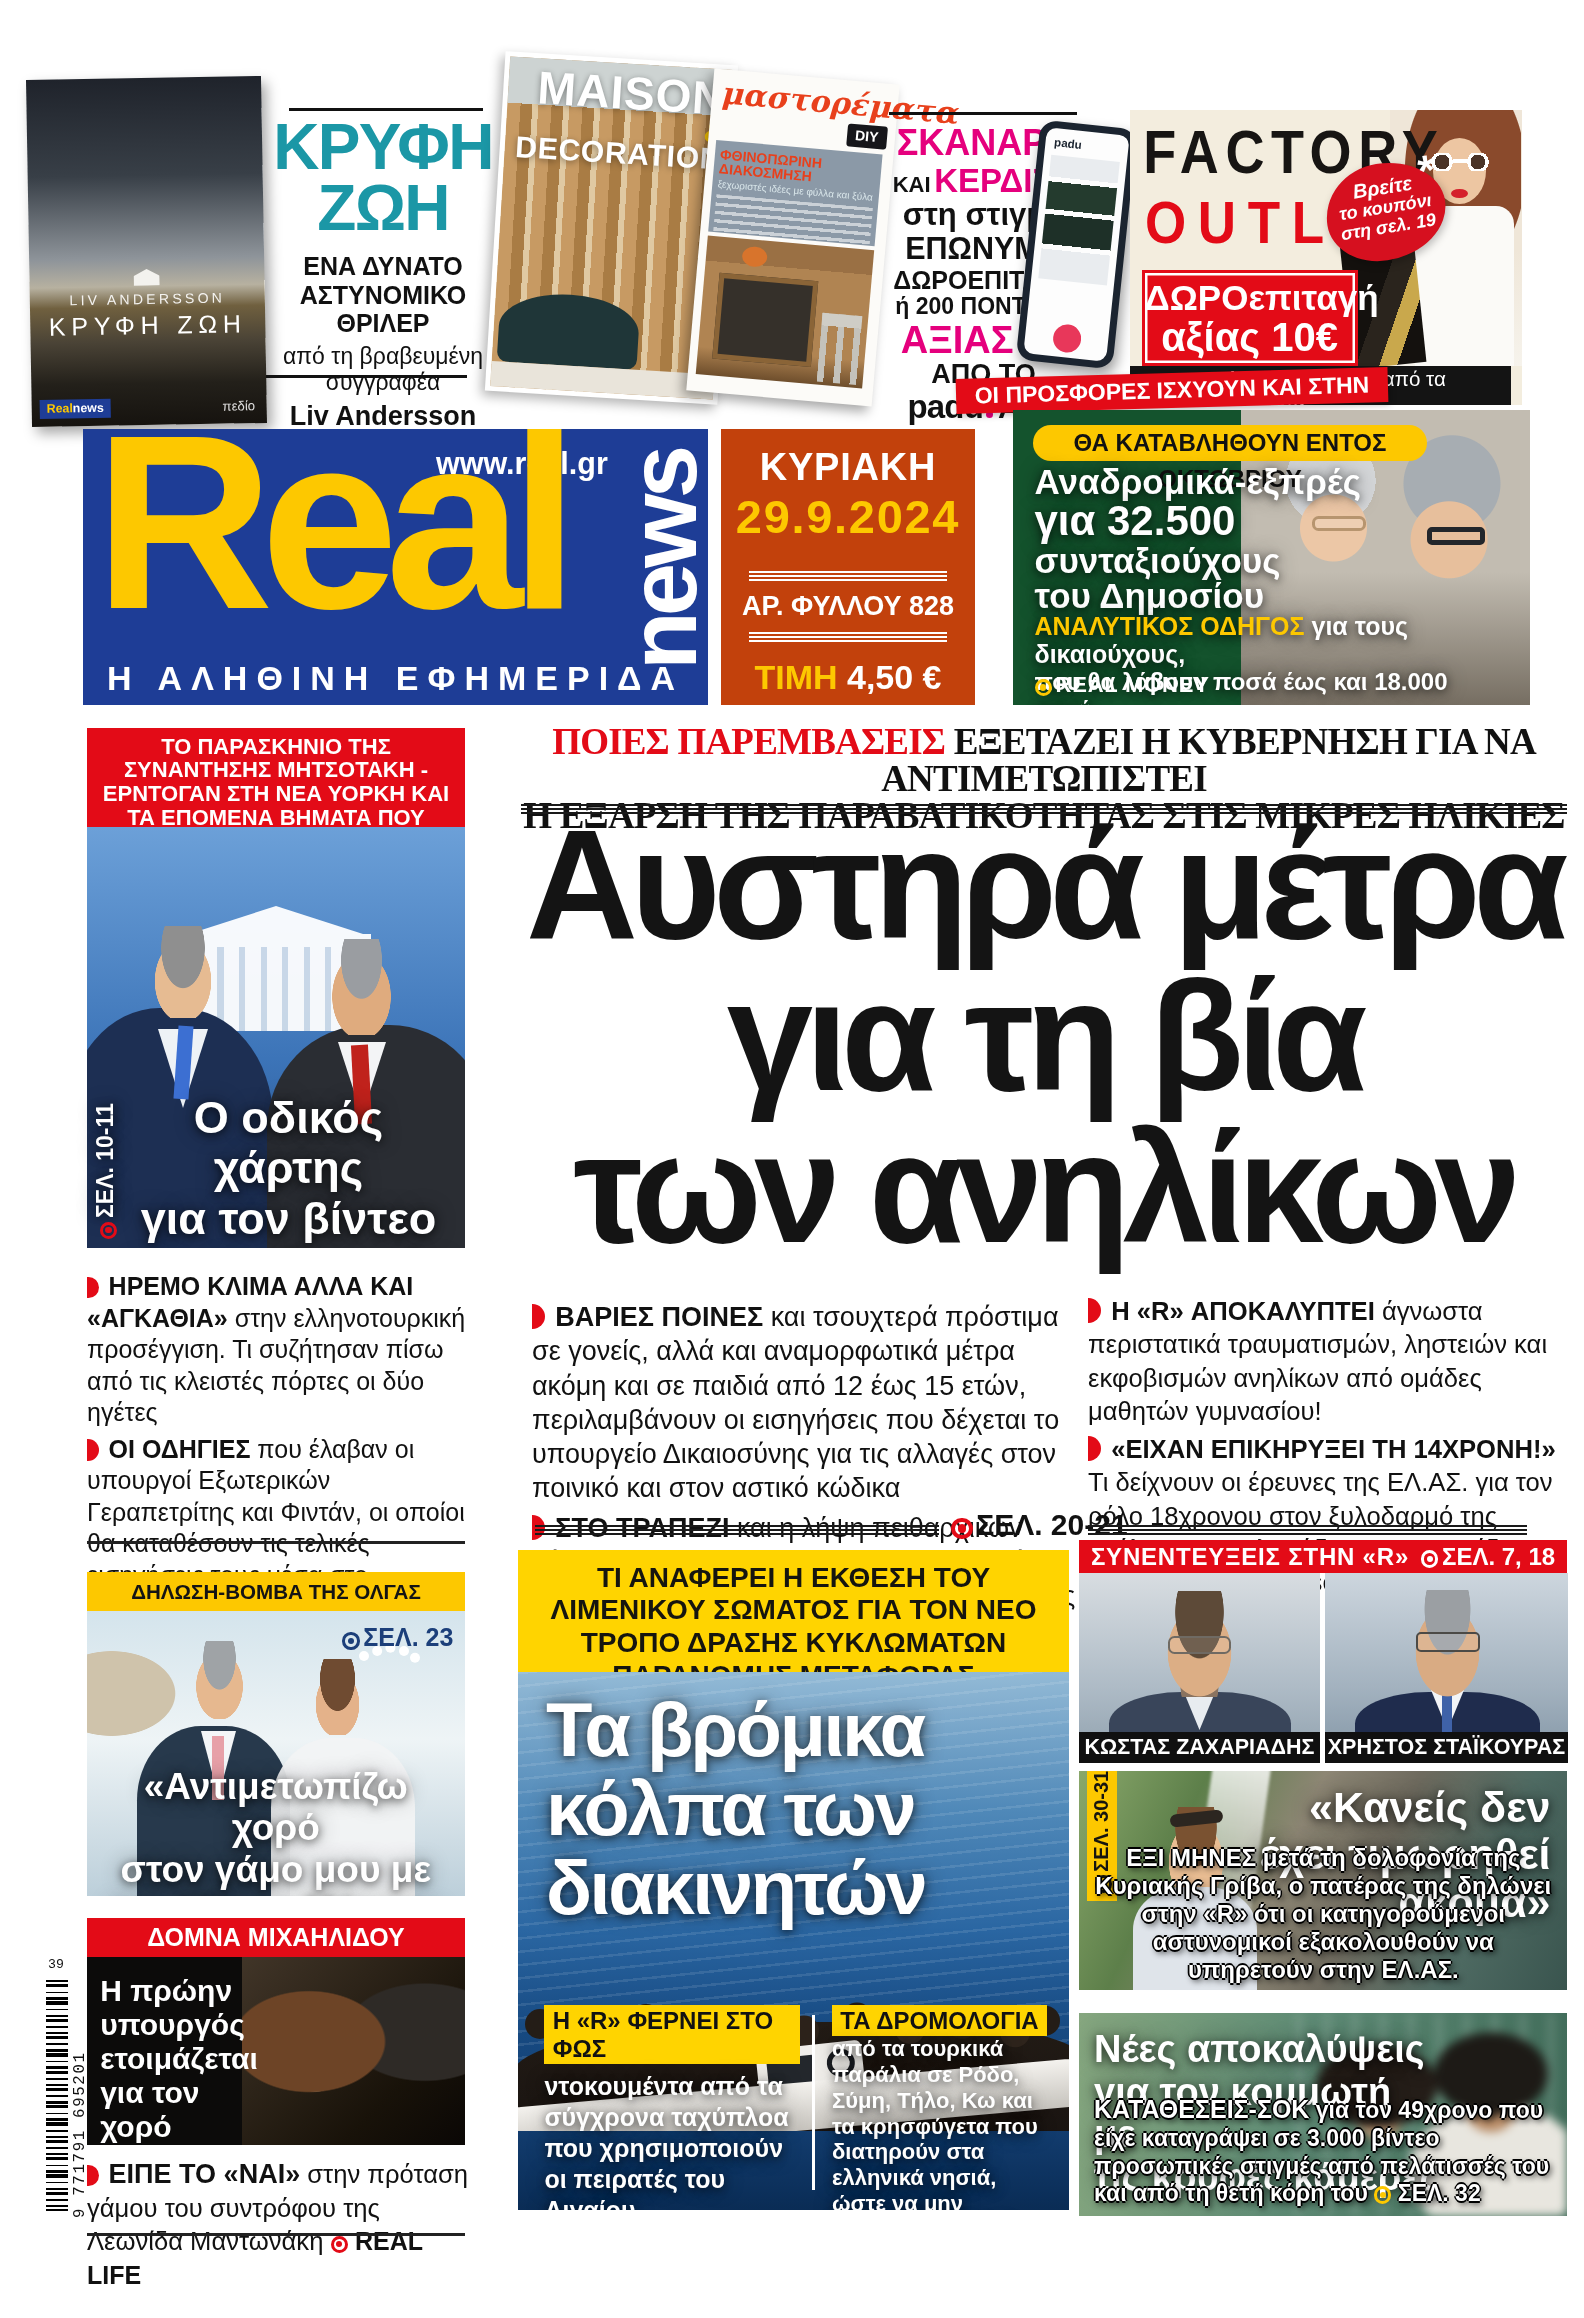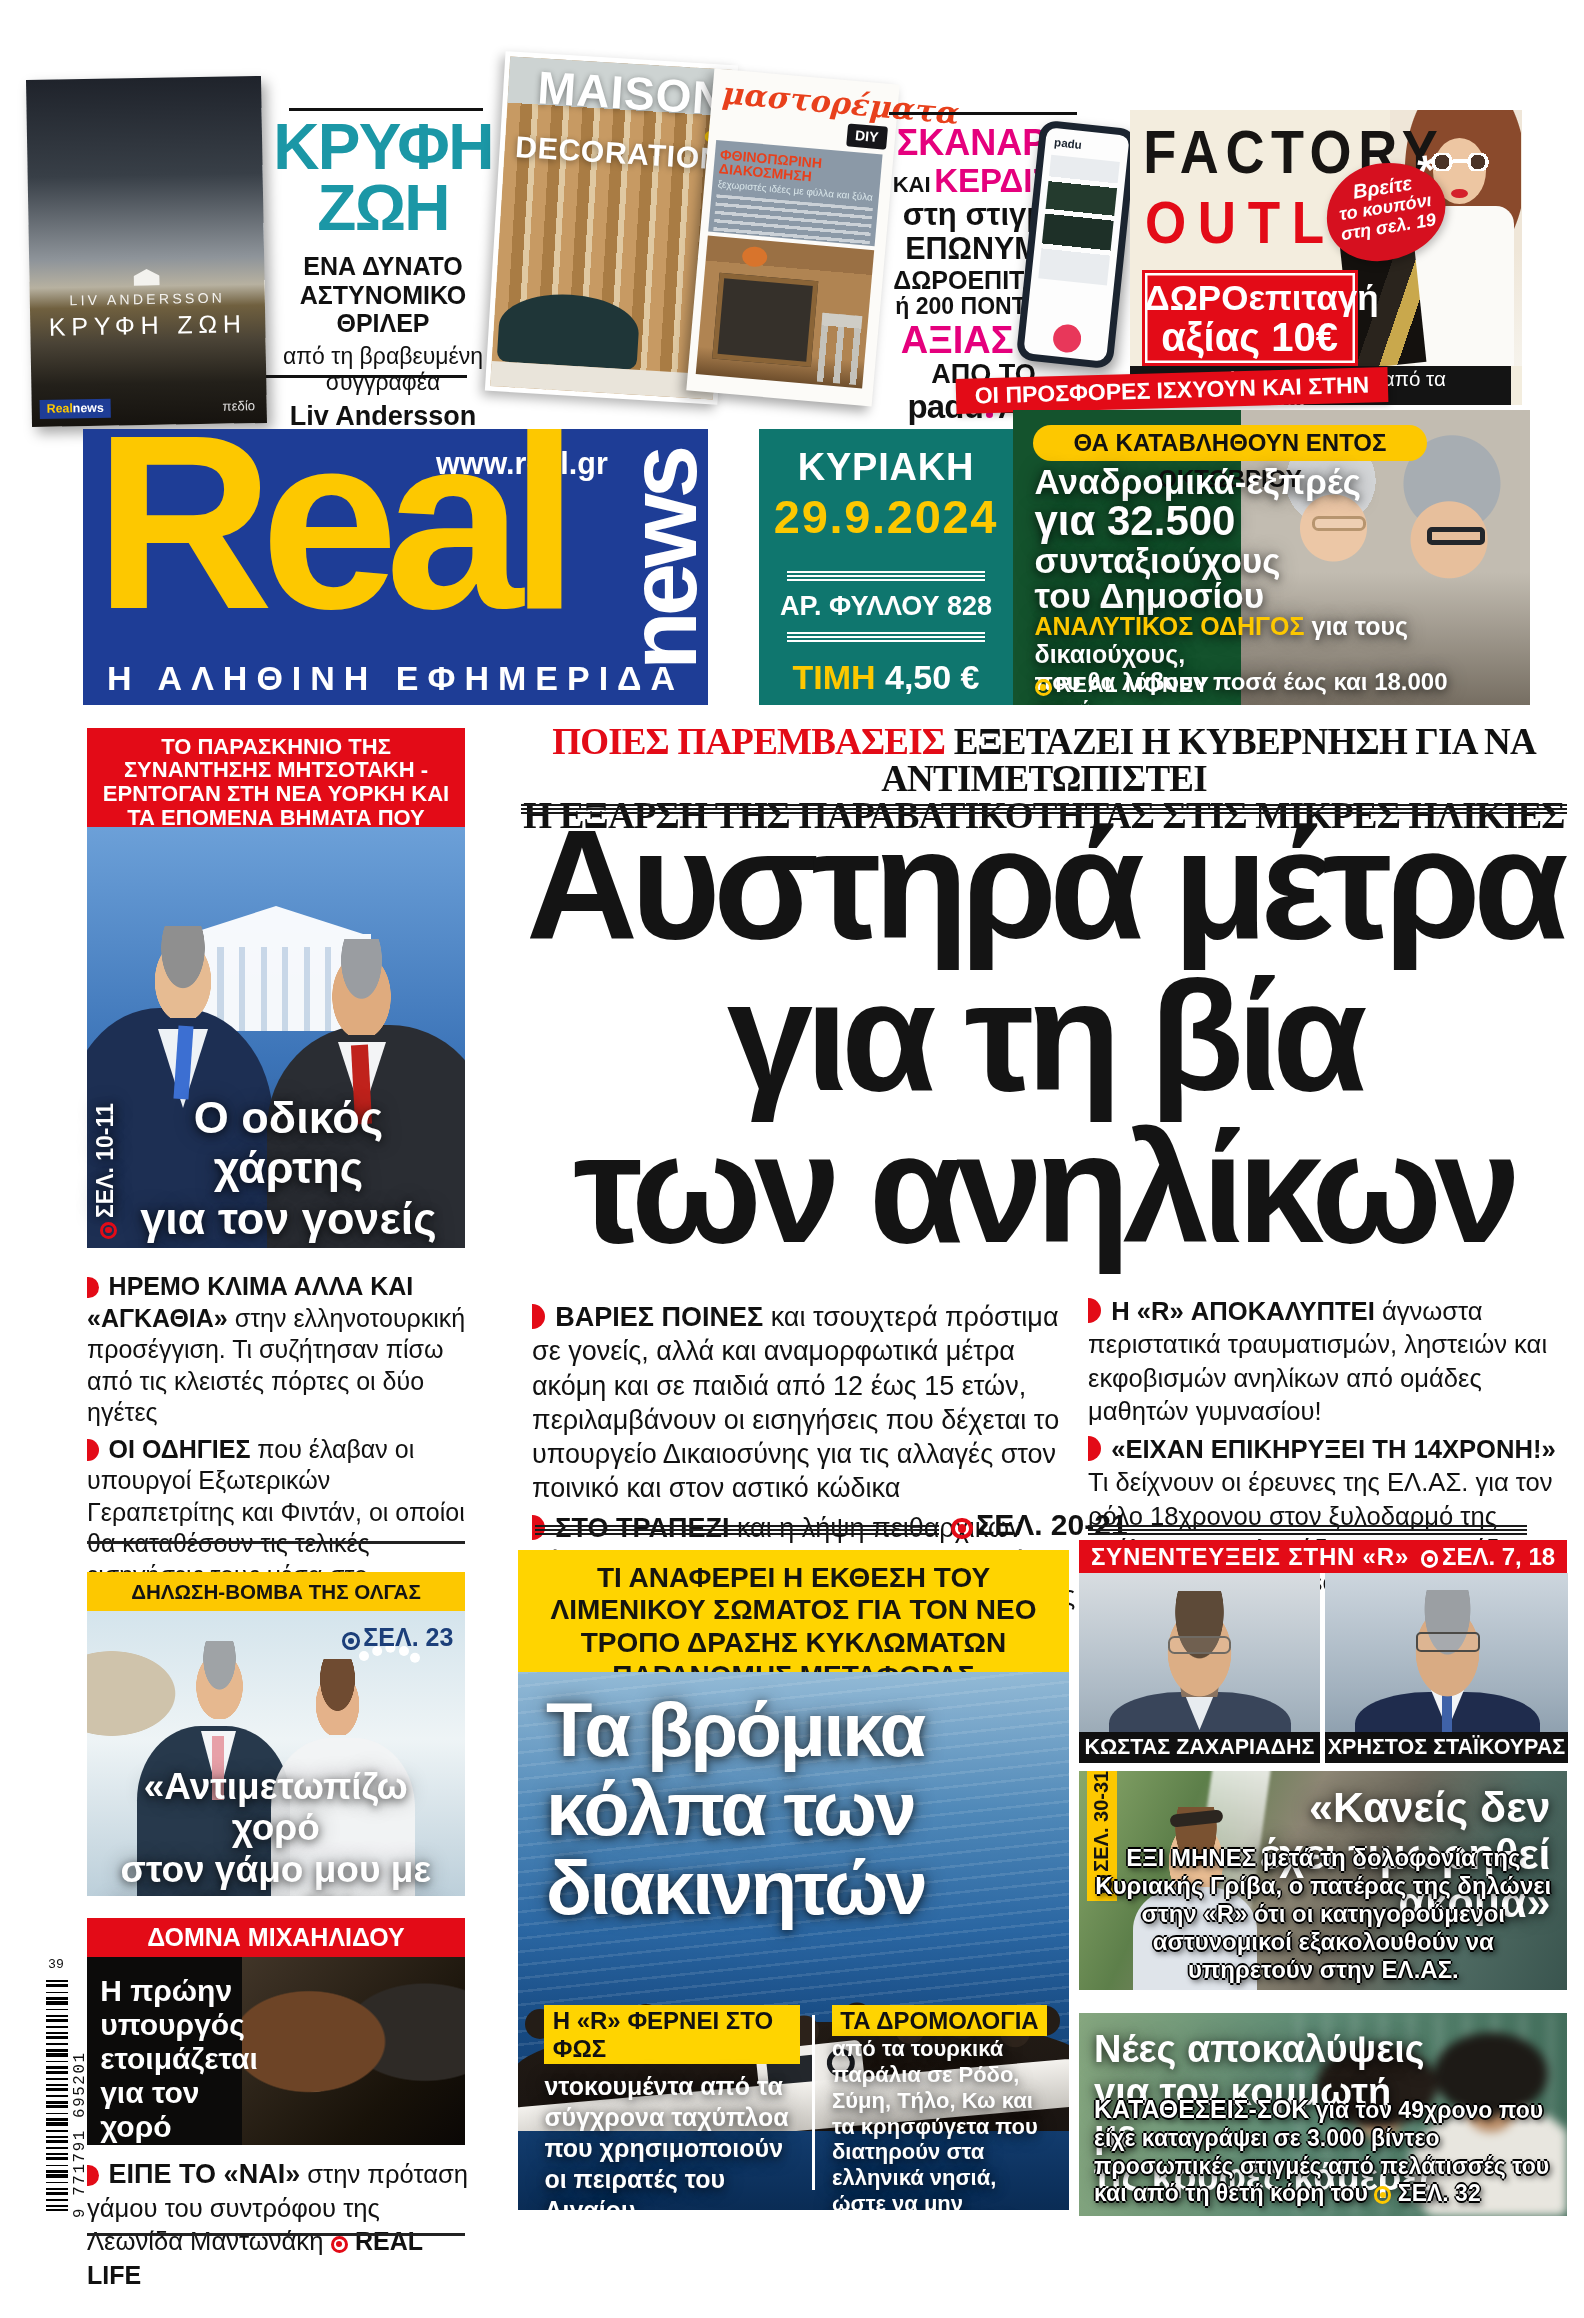--- a/index.html
+++ b/index.html
@@ -156,21 +156,21 @@
               font-size:23px;line-height:35px;box-shadow:1.7px 2.5px 6.6px rgba(0,0,0,.25)">ΟΙ ΠΡΟΣΦΟΡΕΣ ΙΣΧΥΟΥΝ ΚΑΙ ΣΤΗΝ ΑΠΛΗ ΕΚΔΟΣΗ</div>
 
   <div class="b" style="left:83px;top:429px;width:625px;height:276px;background:#1e3d96;overflow:hidden">
     <div class="b white w9" style="left:353px;top:16.5px;font-size:30.5px">www.real.gr</div>
     <div class="b yellow w9" style="left:11.6px;top:-31px;font-size:248px;letter-spacing:-13.2px;line-height:1">Real</div>
     <div class="b white w7" style="right:5px;top:10px;height:231px;writing-mode:vertical-rl;transform:rotate(180deg);
                 font-size:96px;letter-spacing:-5px;line-height:.82">news</div>
     <div class="b white w7 c" style="left:0;right:0;bottom:6.6px;font-size:34px;letter-spacing:9px">Η ΑΛΗΘΙΝΗ ΕΦΗΜΕΡΙΔΑ</div>
   </div>
 
-  <div class="b c" style="left:759px;top:429px;width:254px;height:276px;background:#0f766e">
+  <div class="b c" style="left:721px;top:429px;width:254px;height:276px;background:#c2410c">
     <div class="white w9" style="font-size:38px;margin-top:16.5px;letter-spacing:0.8px">ΚΥΡΙΑΚΗ</div>
     <div class="yellow w9" style="font-size:47px;letter-spacing:1.7px">29.9.2024</div>
     <div class="b rule3w" style="left:28px;top:142px;width:198px;height:10px"></div>
     <div class="b white w9" style="left:0;right:0;top:162px;font-size:27px">ΑΡ. ΦΥΛΛΟΥ 828</div>
     <div class="b rule3w" style="left:28px;top:203px;width:198px;height:10px"></div>
     <div class="b" style="left:0;right:0;top:229px;font-size:34px">
       <span class="yellow w9">ΤΙΜΗ</span>
       <span class="white w9">4,50 €</span>
     </div>
   </div>
@@ -264,21 +264,21 @@
            radial-gradient(ellipse at 50% 24%,#8f8f8f 0 40%,transparent 41%),
            radial-gradient(ellipse at 50% 60%,#e6bb92 0 52%,transparent 53%)"></div>
     <div class="b" style="right:-25px;bottom:-8.3px;width:223px;height:231px;background:#2a2d33;border-radius:45% 45% 0 0"></div>
     <div class="b" style="right:79px;bottom:132px;width:48px;height:74px;background:#f3f4f6;clip-path:polygon(0 0,100% 0,50% 100%)"></div>
     <div class="b" style="right:96px;bottom:124px;width:16.5px;height:79px;background:#c0221c;transform:rotate(-3deg)"></div>
     <div class="b" style="right:64px;top:112px;width:79px;height:96px;background:
            radial-gradient(ellipse at 50% 22%,#9a9da1 0 36%,transparent 37%),
            radial-gradient(ellipse at 50% 60%,#dfab7e 0 52%,transparent 53%)"></div>
     <div class="b c" style="left:28px;top:266px;width:347px">
       <div class="white w9 sh1" style="font-size:45px;line-height:1.12">Ο οδικός χάρτης</div>
-      <div class="white w9 sh1" style="font-size:45px;line-height:1.12">για τον γονείς</div>
+      <div class="white w9 sh1" style="font-size:45px;line-height:1.12">για τον βίντεο</div>
       <div class="white w9 sh1" style="font-size:45px;line-height:1.12">με την Τουρκία</div>
     </div>
   </div>
   <div class="b" style="left:92px;top:1239px;width:182px;transform:rotate(-90deg);transform-origin:0 0;white-space:nowrap">
     <span class="ring sm red"></span>
     <span class="white w9 sh1" style="font-size:23px;vertical-align:1.7px">ΣΕΛ. 10-11</span>
   </div>
 
   <div class="b bullets" style="left:87px;top:1271px;width:381px;font-size:25px;line-height:1.26">
     <p>

